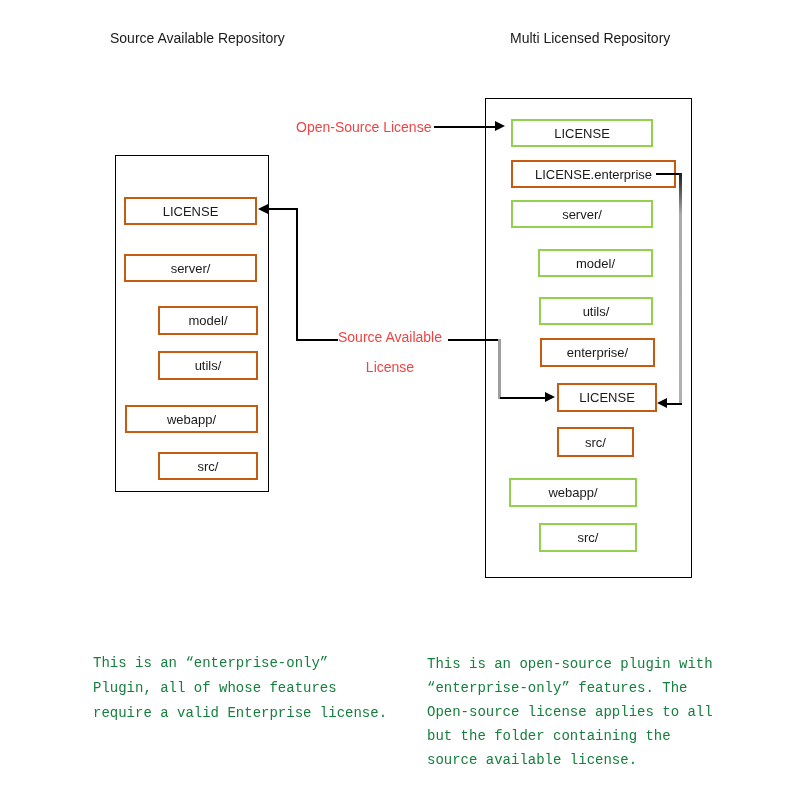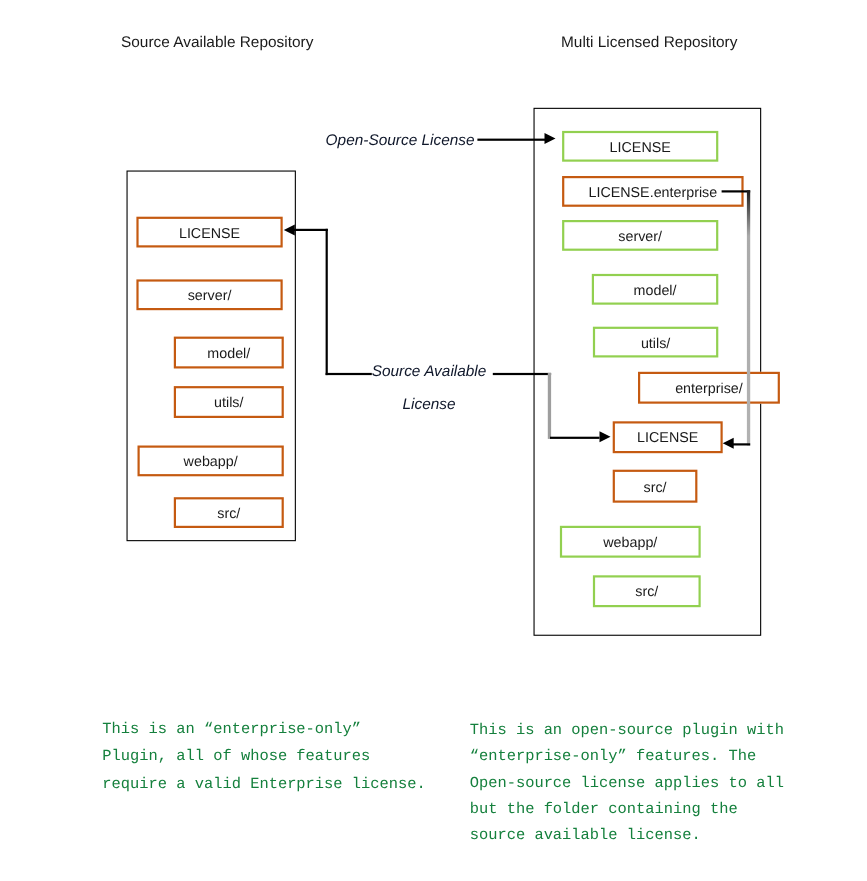--- a/index.html
+++ b/index.html
@@ -33,23 +33,22 @@
     font-size: 13px;
     color: #1a1a1a;
     background: #ffffff;
     white-space: nowrap;
   }
   .fbox.orange { border: 2px solid #C55A11; }
   .fbox.green  { border: 2px solid #92D050; }
 
   .conn-label {
     font-size: 14px;
-    color: #0f172a;
+    color: #ef4444;
     white-space: nowrap;
-    font-style: italic;
   }
   .conn-label.centered { text-align: center; }
 
   .line { background: #000000; }
   .line.gray { background: #9e9e9e; }
   .line.gray-fade { background: linear-gradient(to bottom, #1b1b1b 0%, #aaaaaa 18%, #b2b2b2 100%); }
 
   .arrow-right {
     width: 0; height: 0;
     border-top: 5.5px solid transparent;
@@ -90,21 +89,21 @@
   <div class="abs fbox orange" style="left:125px; top:405px; width:133px; height:28px;">webapp/</div>
   <div class="abs fbox orange" style="left:158px; top:452px; width:100px; height:28px;">src/</div>
 
   <div class="abs repo-outline" style="left:485px; top:98px; width:207px; height:480px;"></div>
 
   <div class="abs fbox green" style="left:511px; top:119px; width:142px; height:28px;">LICENSE</div>
   <div class="abs fbox orange" style="left:511px; top:160px; width:165px; height:28px;">LICENSE.enterprise</div>
   <div class="abs fbox green" style="left:511px; top:200px; width:142px; height:28px;">server/</div>
   <div class="abs fbox green" style="left:538px; top:249px; width:115px; height:28px;">model/</div>
   <div class="abs fbox green" style="left:539px; top:297px; width:114px; height:28px;">utils/</div>
-  <div class="abs fbox orange" style="left:540px; top:338px; width:129px; height:29px;margin-left:40px;">enterprise/</div>
+  <div class="abs fbox orange" style="left:540px; top:338px; width:115px; height:29px;">enterprise/</div>
   <div class="abs fbox orange" style="left:557px; top:383px; width:100px; height:29px;">LICENSE</div>
   <div class="abs fbox orange" style="left:557px; top:427px; width:77px; height:30px;">src/</div>
   <div class="abs fbox green" style="left:509px; top:478px; width:128px; height:29px;">webapp/</div>
   <div class="abs fbox green" style="left:539px; top:523px; width:98px; height:29px;">src/</div>
 
   <div class="abs conn-label" style="left:296px; top:119px;">Open-Source License</div>
   <div class="abs line" style="left:434px; top:126px; width:62px; height:2px;"></div>
   <div class="abs arrow-right" style="left:495px; top:121px;"></div>
 
   <div class="abs conn-label centered" style="left:335px; top:329px; width:110px;">Source Available</div>

